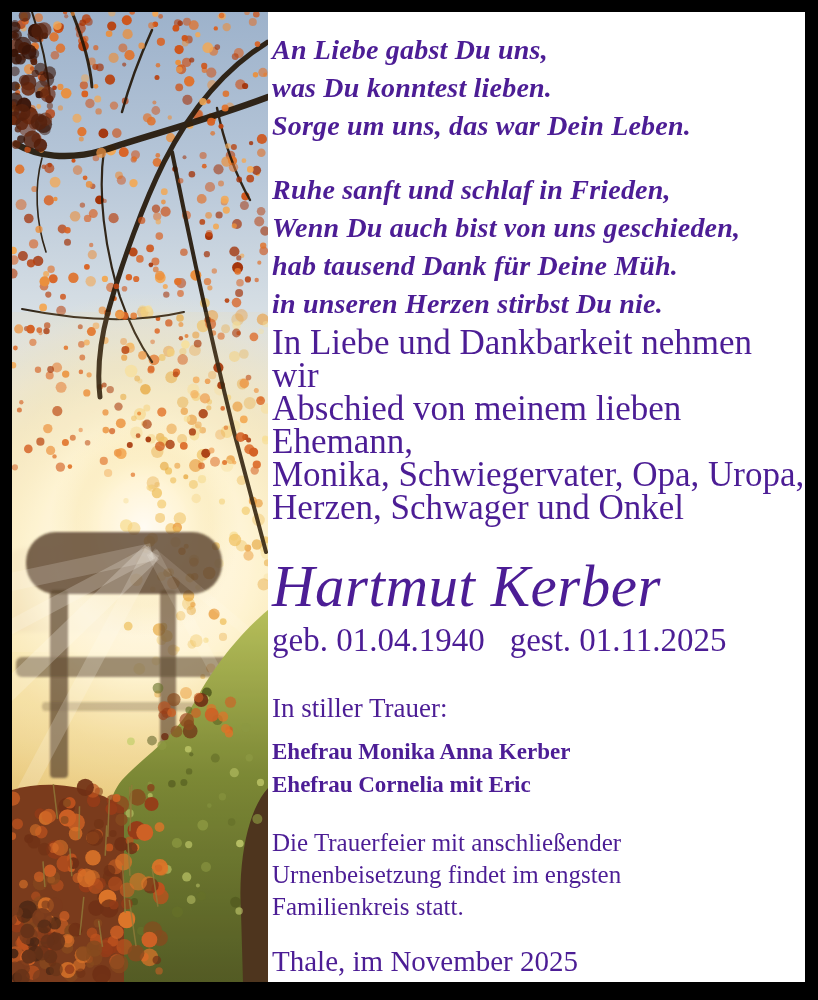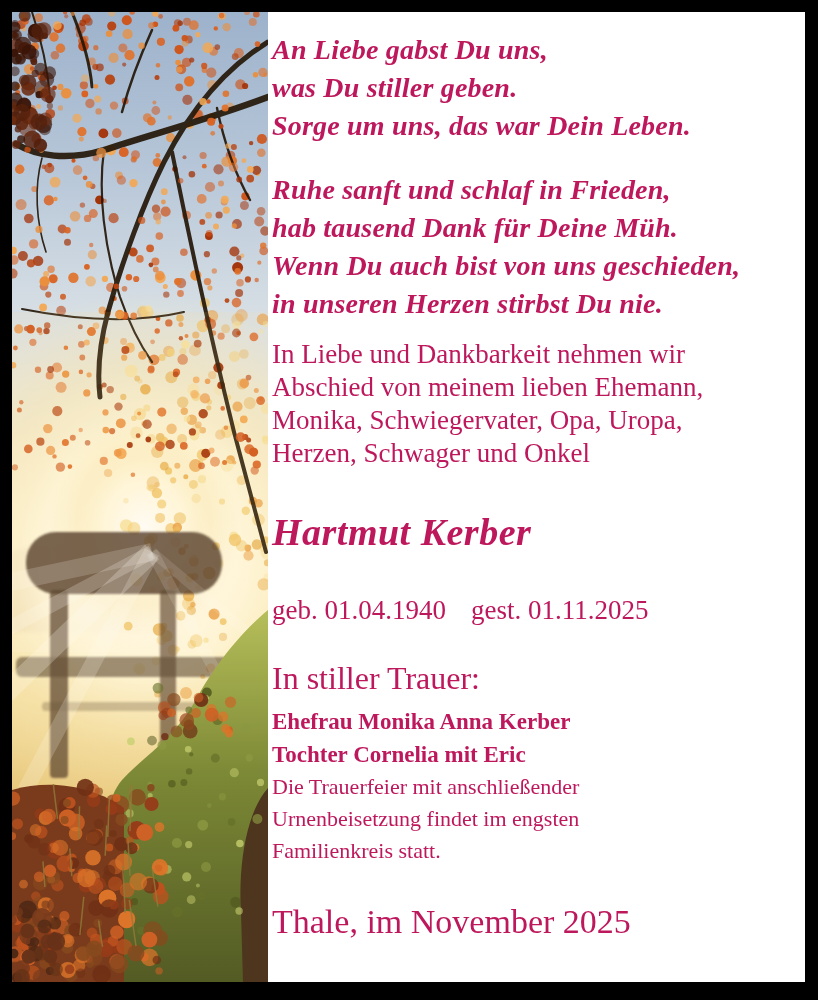--- a/index.html
+++ b/index.html
@@ -17,60 +17,61 @@
   }
   .photo{
     position:absolute;left:0;top:0;
     width:256px;height:970px;
     overflow:hidden;
   }
   .photo svg{display:block;}
   .text-col{
     position:absolute;left:260px;top:0;
     width:533px;height:970px;
-    color:#be185d;
+    color:#4c1d95;
   }
   .poem{
     margin:19px 0 0 0;
     font-style:italic;font-weight:bold;
     font-size:28px;line-height:38px;
     letter-spacing:.2px;
   }
   .stanza2{margin-top:26px;}
   .intro{
-    margin-top:15px;
-    font-size:27px;line-height:33px;
+    margin-top:3px;
+    font-size:35px;line-height:33px;
   }
   .name{
     margin-top:31px;
-    font-style:italic;font-weight:bold;
-    font-size:38px;line-height:62px;
+    font-style:italic;font-weight:normal;
+    font-size:59px;line-height:62px;
     letter-spacing:.5px;
     white-space:nowrap;
   }
   .dates{
-    margin-top:32px;
-    font-size:27px;line-height:31px;
+    margin-top:8px;
+    font-size:33px;line-height:31px;
   }
   .dates .death{margin-left:25px;}
   .trauer-head{
     margin-top:37px;
-    font-size:32px;line-height:30px;
+    font-size:27px;line-height:30px;
   }
   .mourners{
     margin-top:12px;
     font-weight:bold;
     font-size:23px;line-height:33px;
   }
   .funeral{
-    font-size:22px;line-height:32px;
+    margin-top:26px;
+    font-size:25px;line-height:32px;
   }
   .closing{
-    margin-top:39px;
-    font-size:34px;line-height:31px;
+    margin-top:23px;
+    font-size:29px;line-height:31px;
   }
 </style>
 </head>
 <body>
 
 <div class="frame">
   <div class="inner">
 
     <div class="photo">
       <svg id="photo-svg" width="256" height="970" viewBox="0 0 256 970" xmlns="http://www.w3.org/2000/svg">
@@ -1090,26 +1091,26 @@
           </g>
 
         <rect x="0" y="300" width="256" height="670" fill="#ffd98c" opacity="0.10"></rect>
       </svg>
     </div>
 
     <div class="text-col">
 
       <div class="poem">
         <div>An Liebe gabst Du uns,</div>
-        <div>was Du stiller geben.</div>
+        <div>was Du konntest lieben.</div>
         <div>Sorge um uns, das war Dein Leben.</div>
         <div class="stanza2">
           <div>Ruhe sanft und schlaf in Frieden,</div>
+          <div>Wenn Du auch bist von uns geschieden,</div>
           <div>hab tausend Dank für Deine Müh.</div>
-          <div>Wenn Du auch bist von uns geschieden,</div>
           <div>in unseren Herzen stirbst Du nie.</div>
         </div>
       </div>
 
       <div class="intro">
         <div>In Liebe und Dankbarkeit nehmen wir</div>
         <div>Abschied von meinem lieben Ehemann,</div>
         <div>Monika, Schwiegervater, Opa, Uropa,</div>
         <div>Herzen, Schwager und Onkel</div>
       </div>
@@ -1117,21 +1118,21 @@
       <div class="name">Hartmut Kerber</div>
 
       <div class="dates">
         <span class="birth">geb. 01.04.1940</span><span class="death">gest. 01.11.2025</span>
       </div>
 
       <div class="trauer-head">In stiller Trauer:</div>
 
       <div class="mourners">
         <div>Ehefrau Monika Anna Kerber</div>
-        <div>Tochter Cornelia mit Eric</div>
+        <div>Ehefrau Cornelia mit Eric</div>
       </div>
 
       <div class="funeral">
         <div>Die Trauerfeier mit anschließender</div>
         <div>Urnenbeisetzung findet im engsten</div>
         <div>Familienkreis statt.</div>
       </div>
 
       <div class="closing">Thale, im November 2025</div>
 

